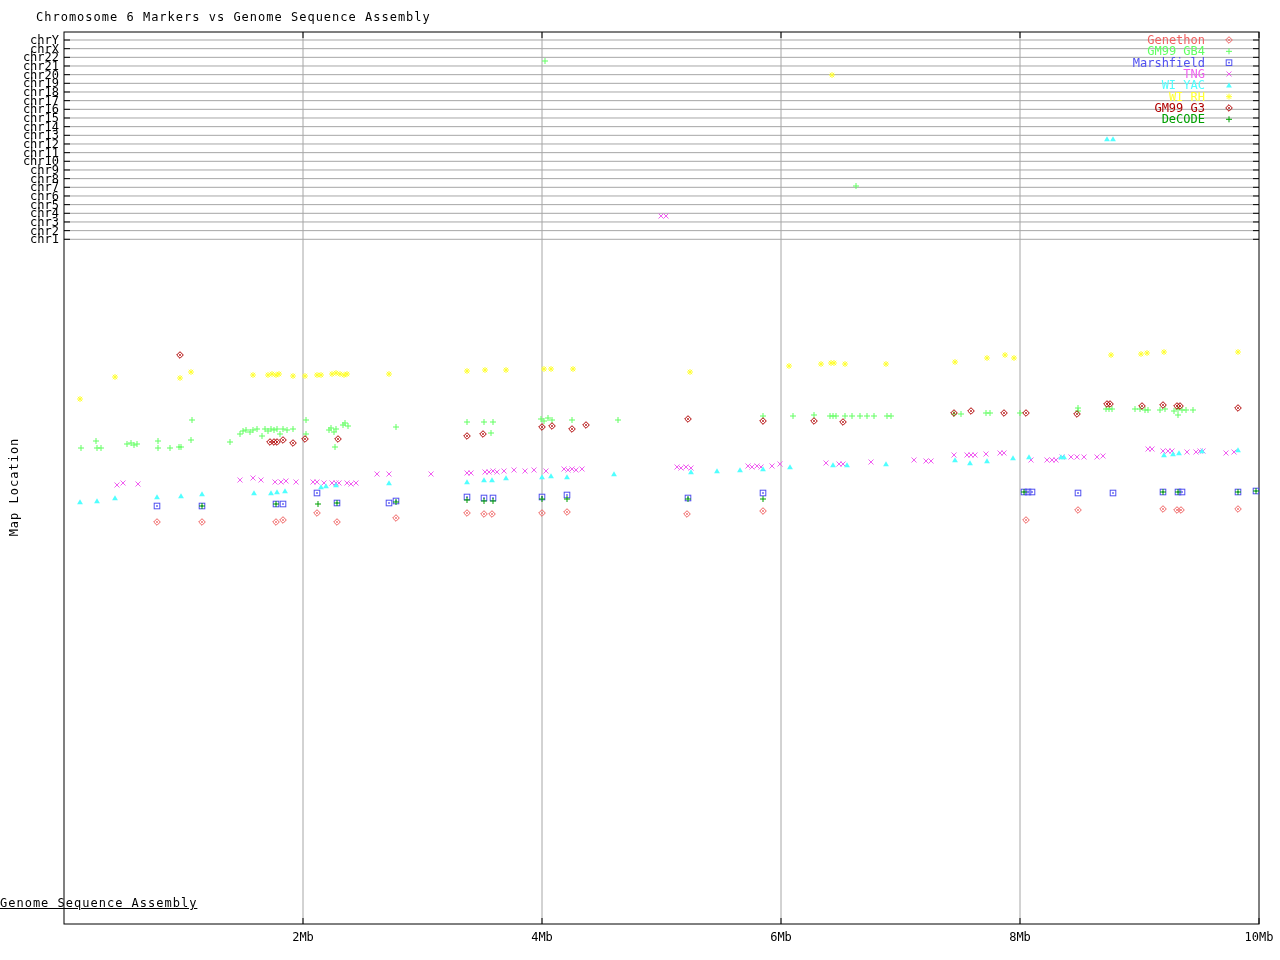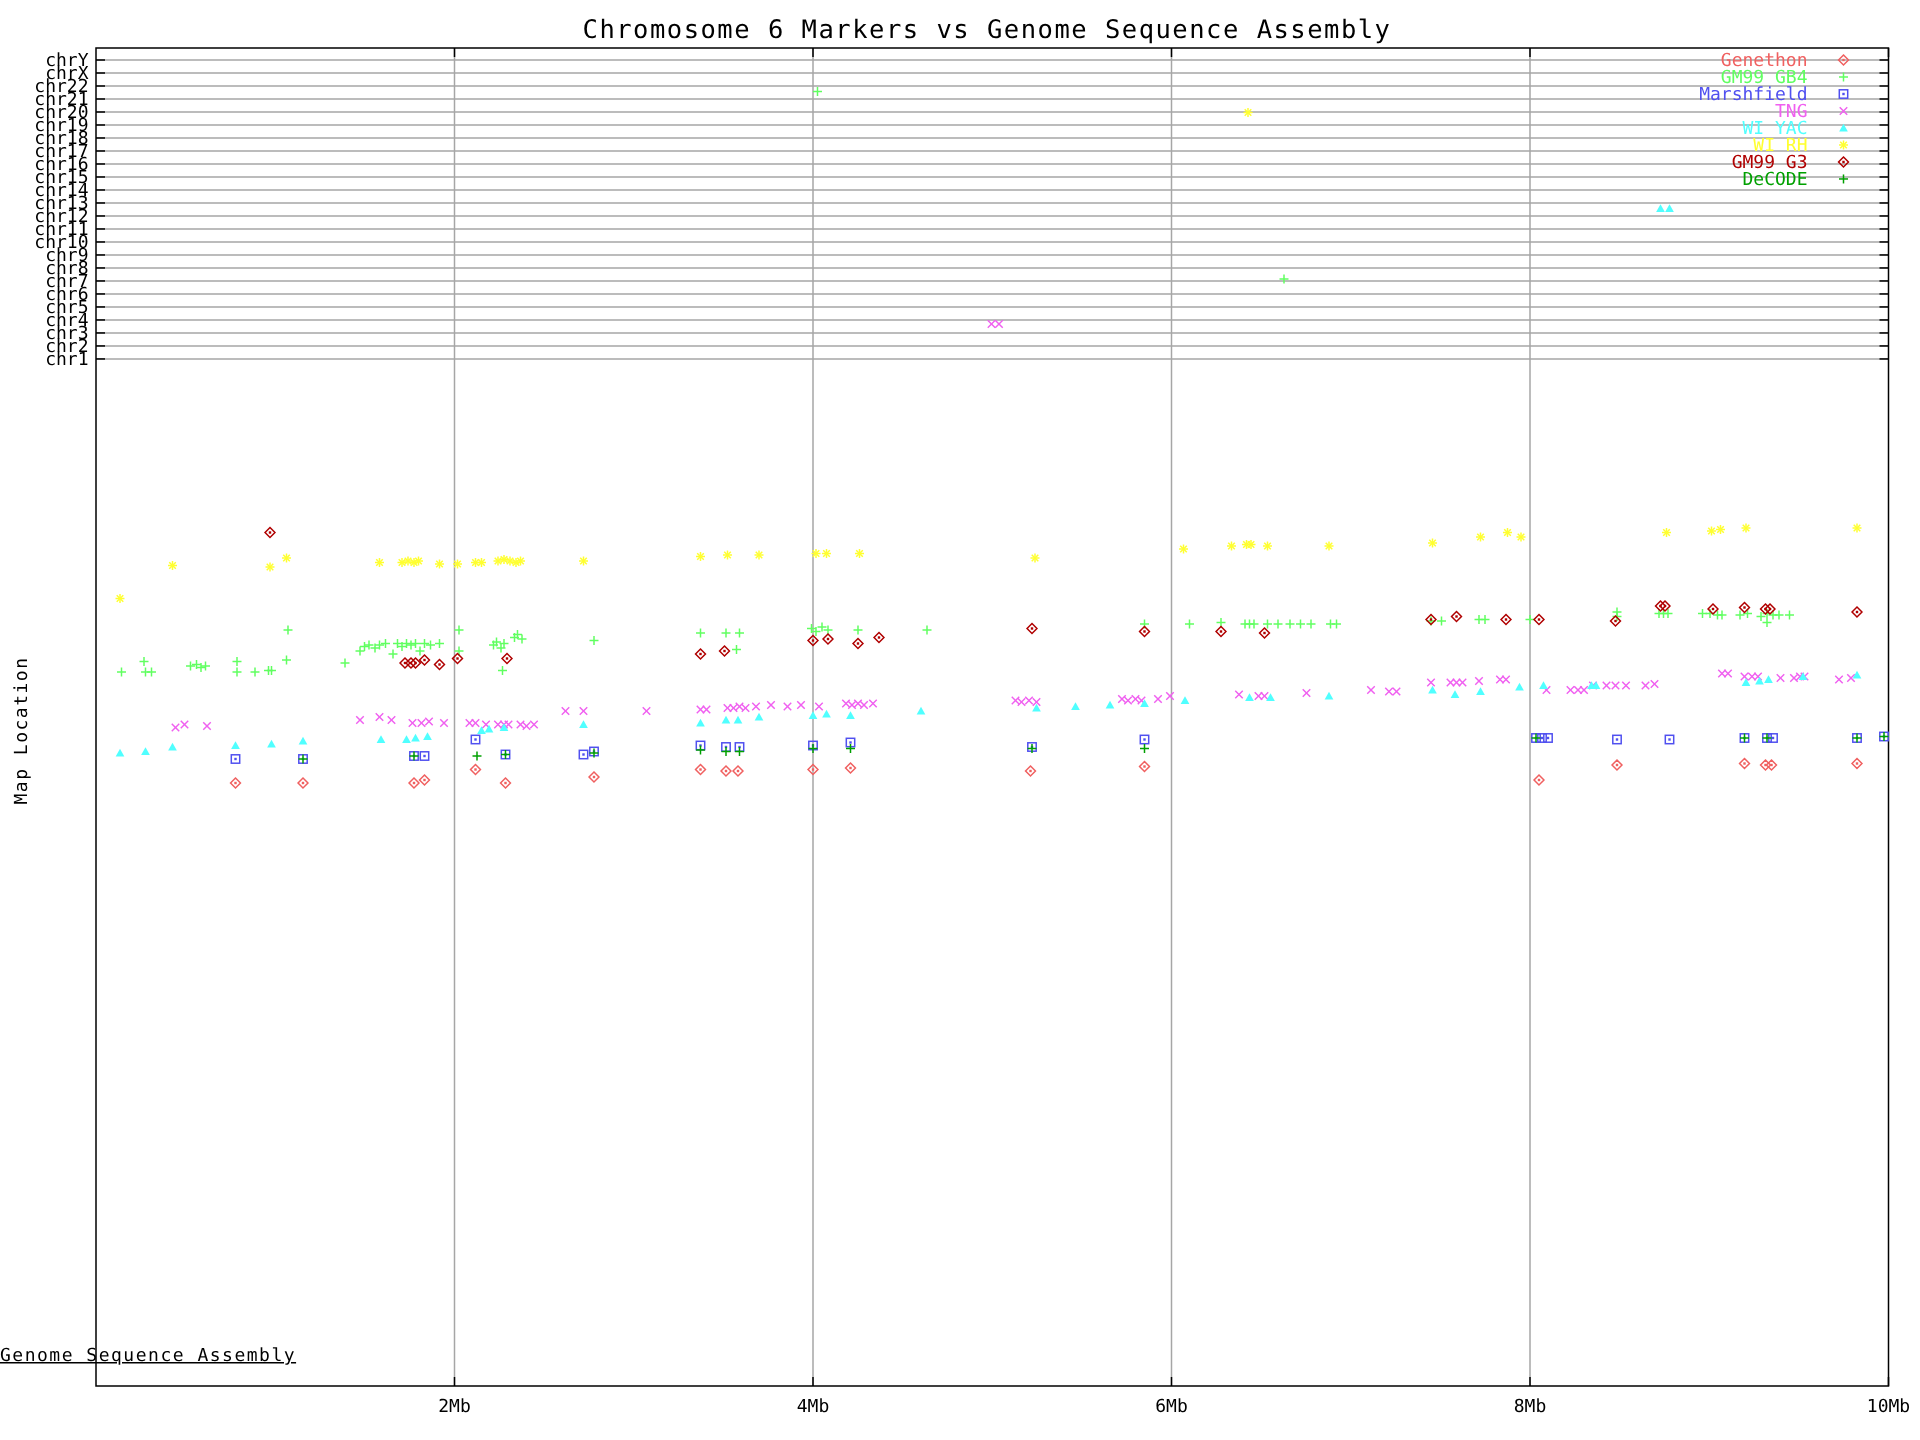--- a/index.html
+++ b/index.html
@@ -1,18 +1,18 @@
 <!DOCTYPE html>
 <html><head>
 <meta charset="utf-8">
 <style>
   html,body{margin:0;padding:0;background:#ffffff;}
   #canvas{position:relative;width:1280px;height:960px;background:#ffffff;overflow:hidden;
           font-family:"DejaVu Sans Mono", monospace;color:#000;}
-  .title{position:absolute;top:10px;left:0;right:0;text-align:center;font-size:17px;letter-spacing:1px;padding-left:36px;}
+  .title{position:absolute;top:10px;left:0;right:0;text-align:left;font-size:12px;letter-spacing:1px;padding-left:36px;}
   .xlabel{position:absolute;top:896px;left:0;right:0;font-size:12px;letter-spacing:1px;text-decoration:underline;}
   .ylabel{position:absolute;top:480px;left:-46px;width:120px;text-align:center;font-size:12px;letter-spacing:1px;
           transform:rotate(-90deg);transform-origin:50% 50%;}
   svg{position:absolute;top:0;left:0;}
   svg text{font-family:"DejaVu Sans Mono", monospace;font-size:12px;fill:#000;}
 </style>
 </head>
 <body>
 
 <div id="canvas">

